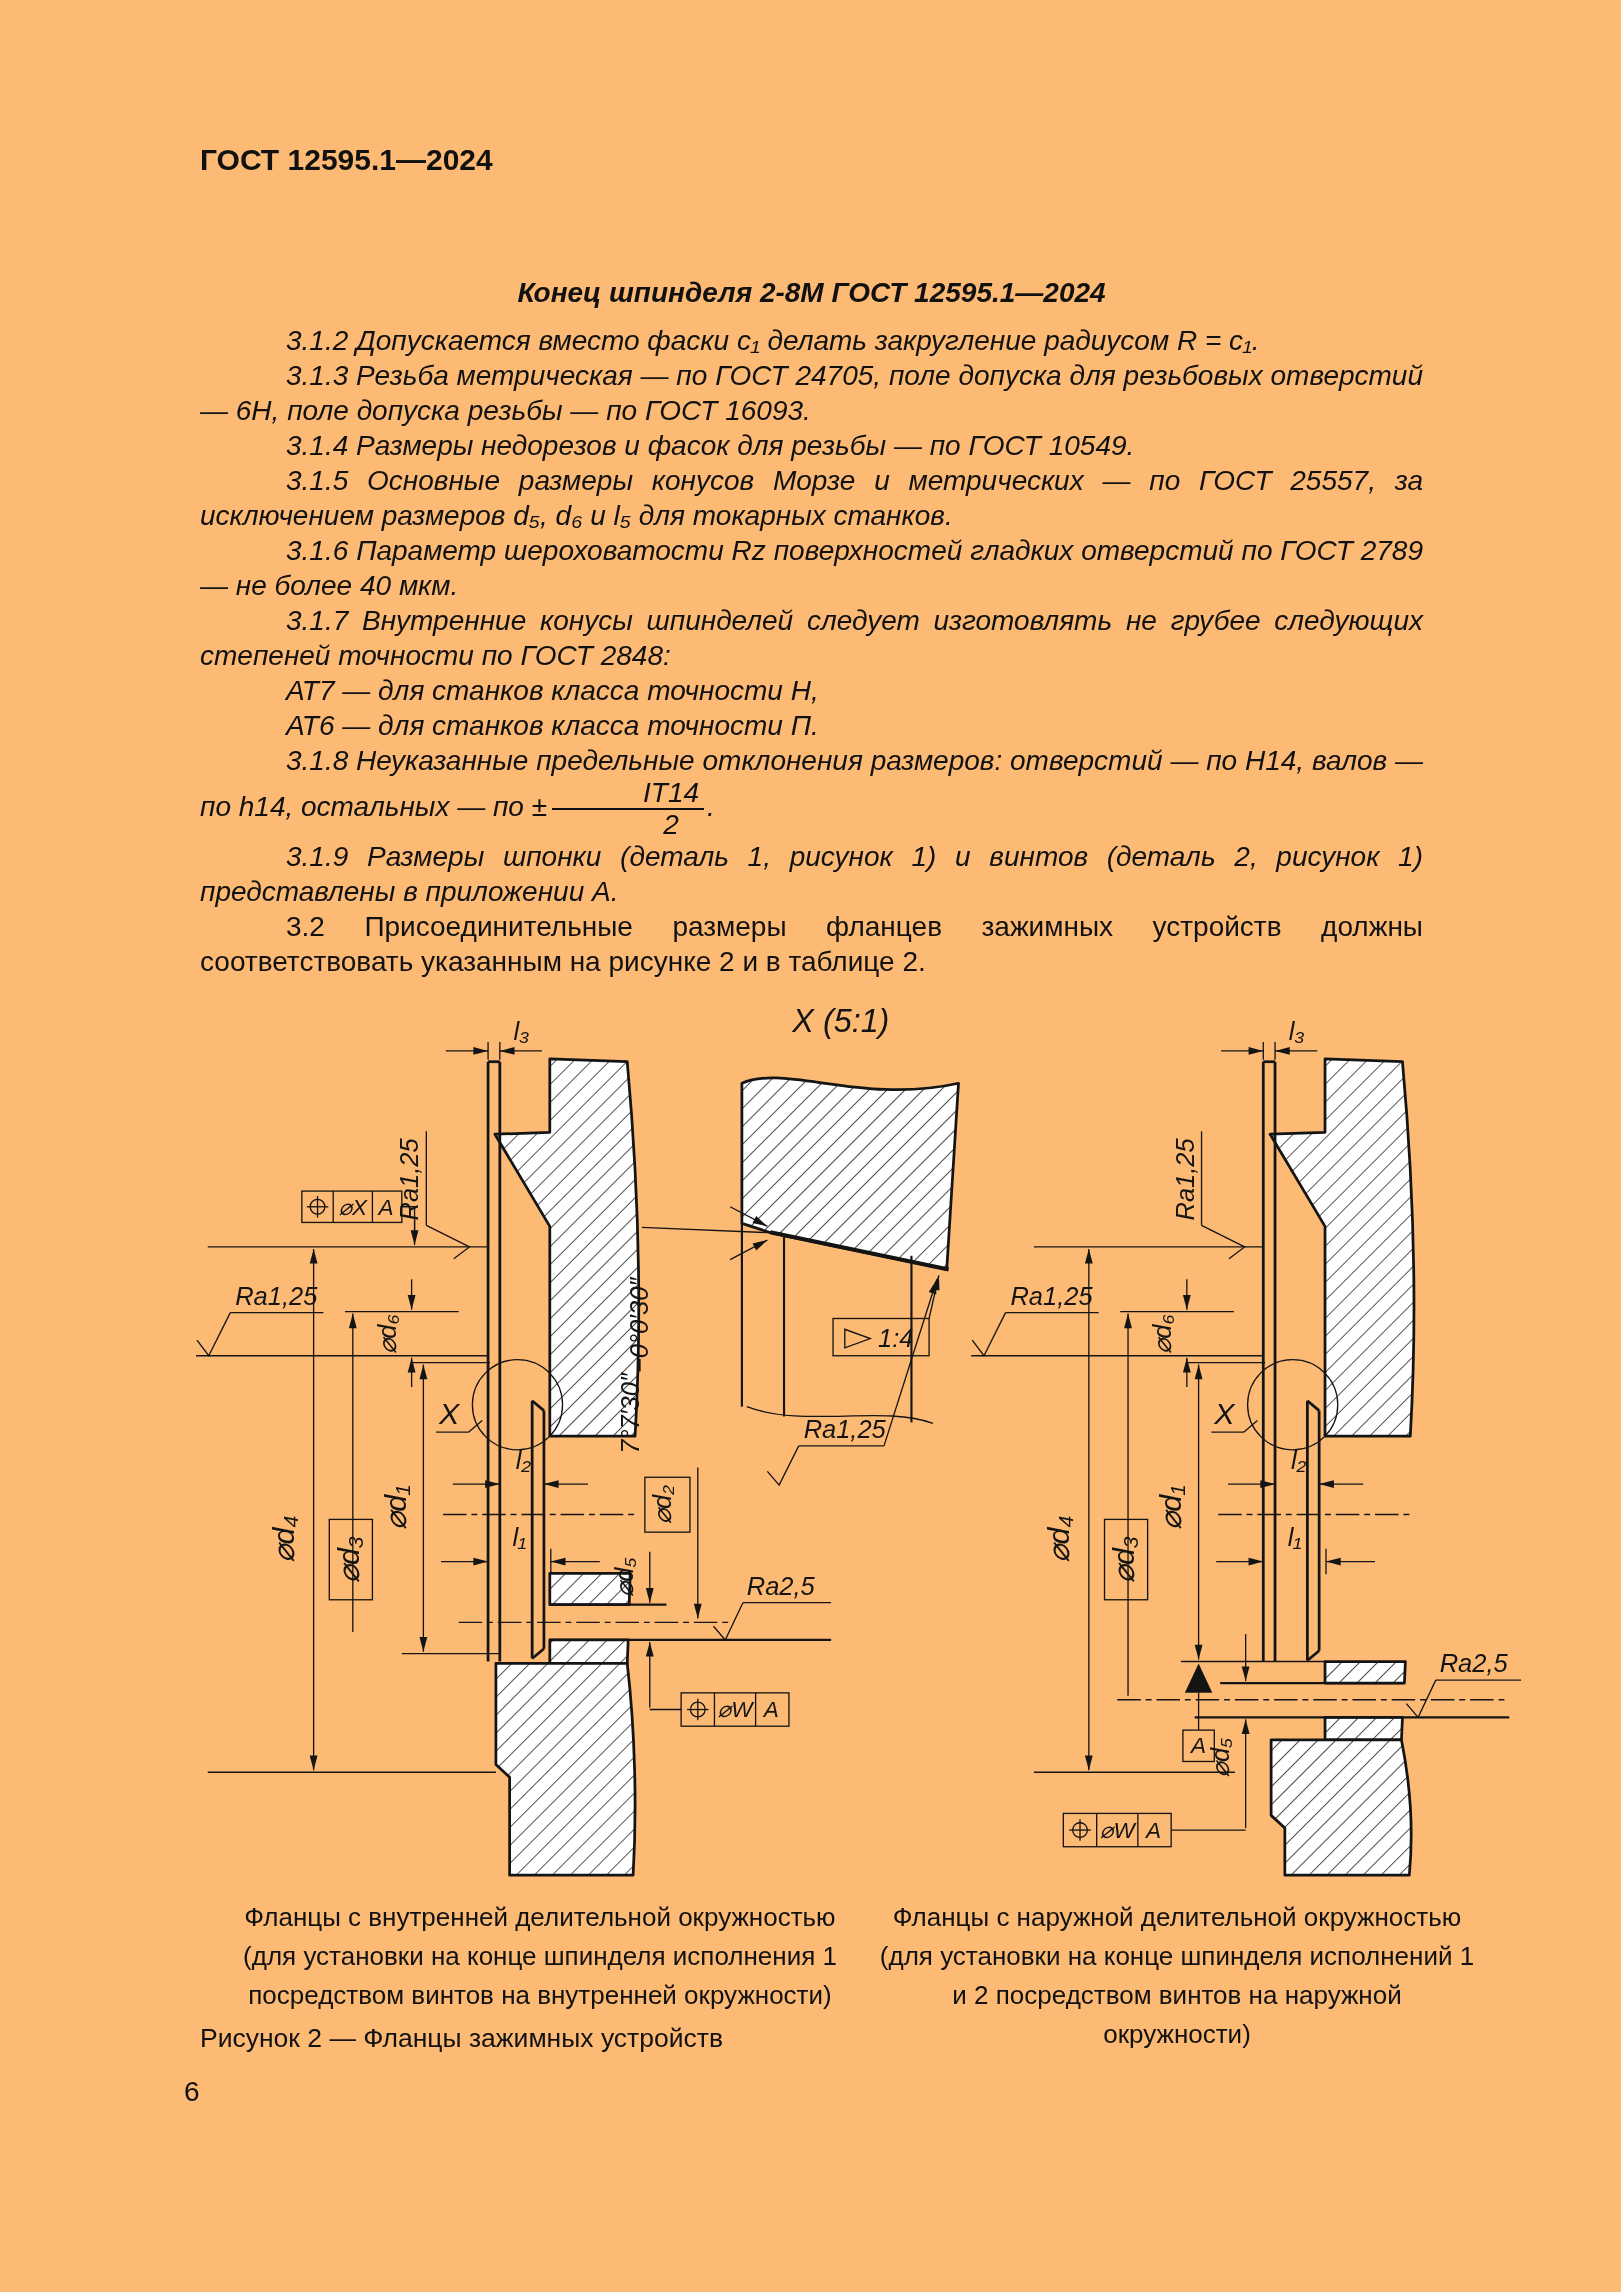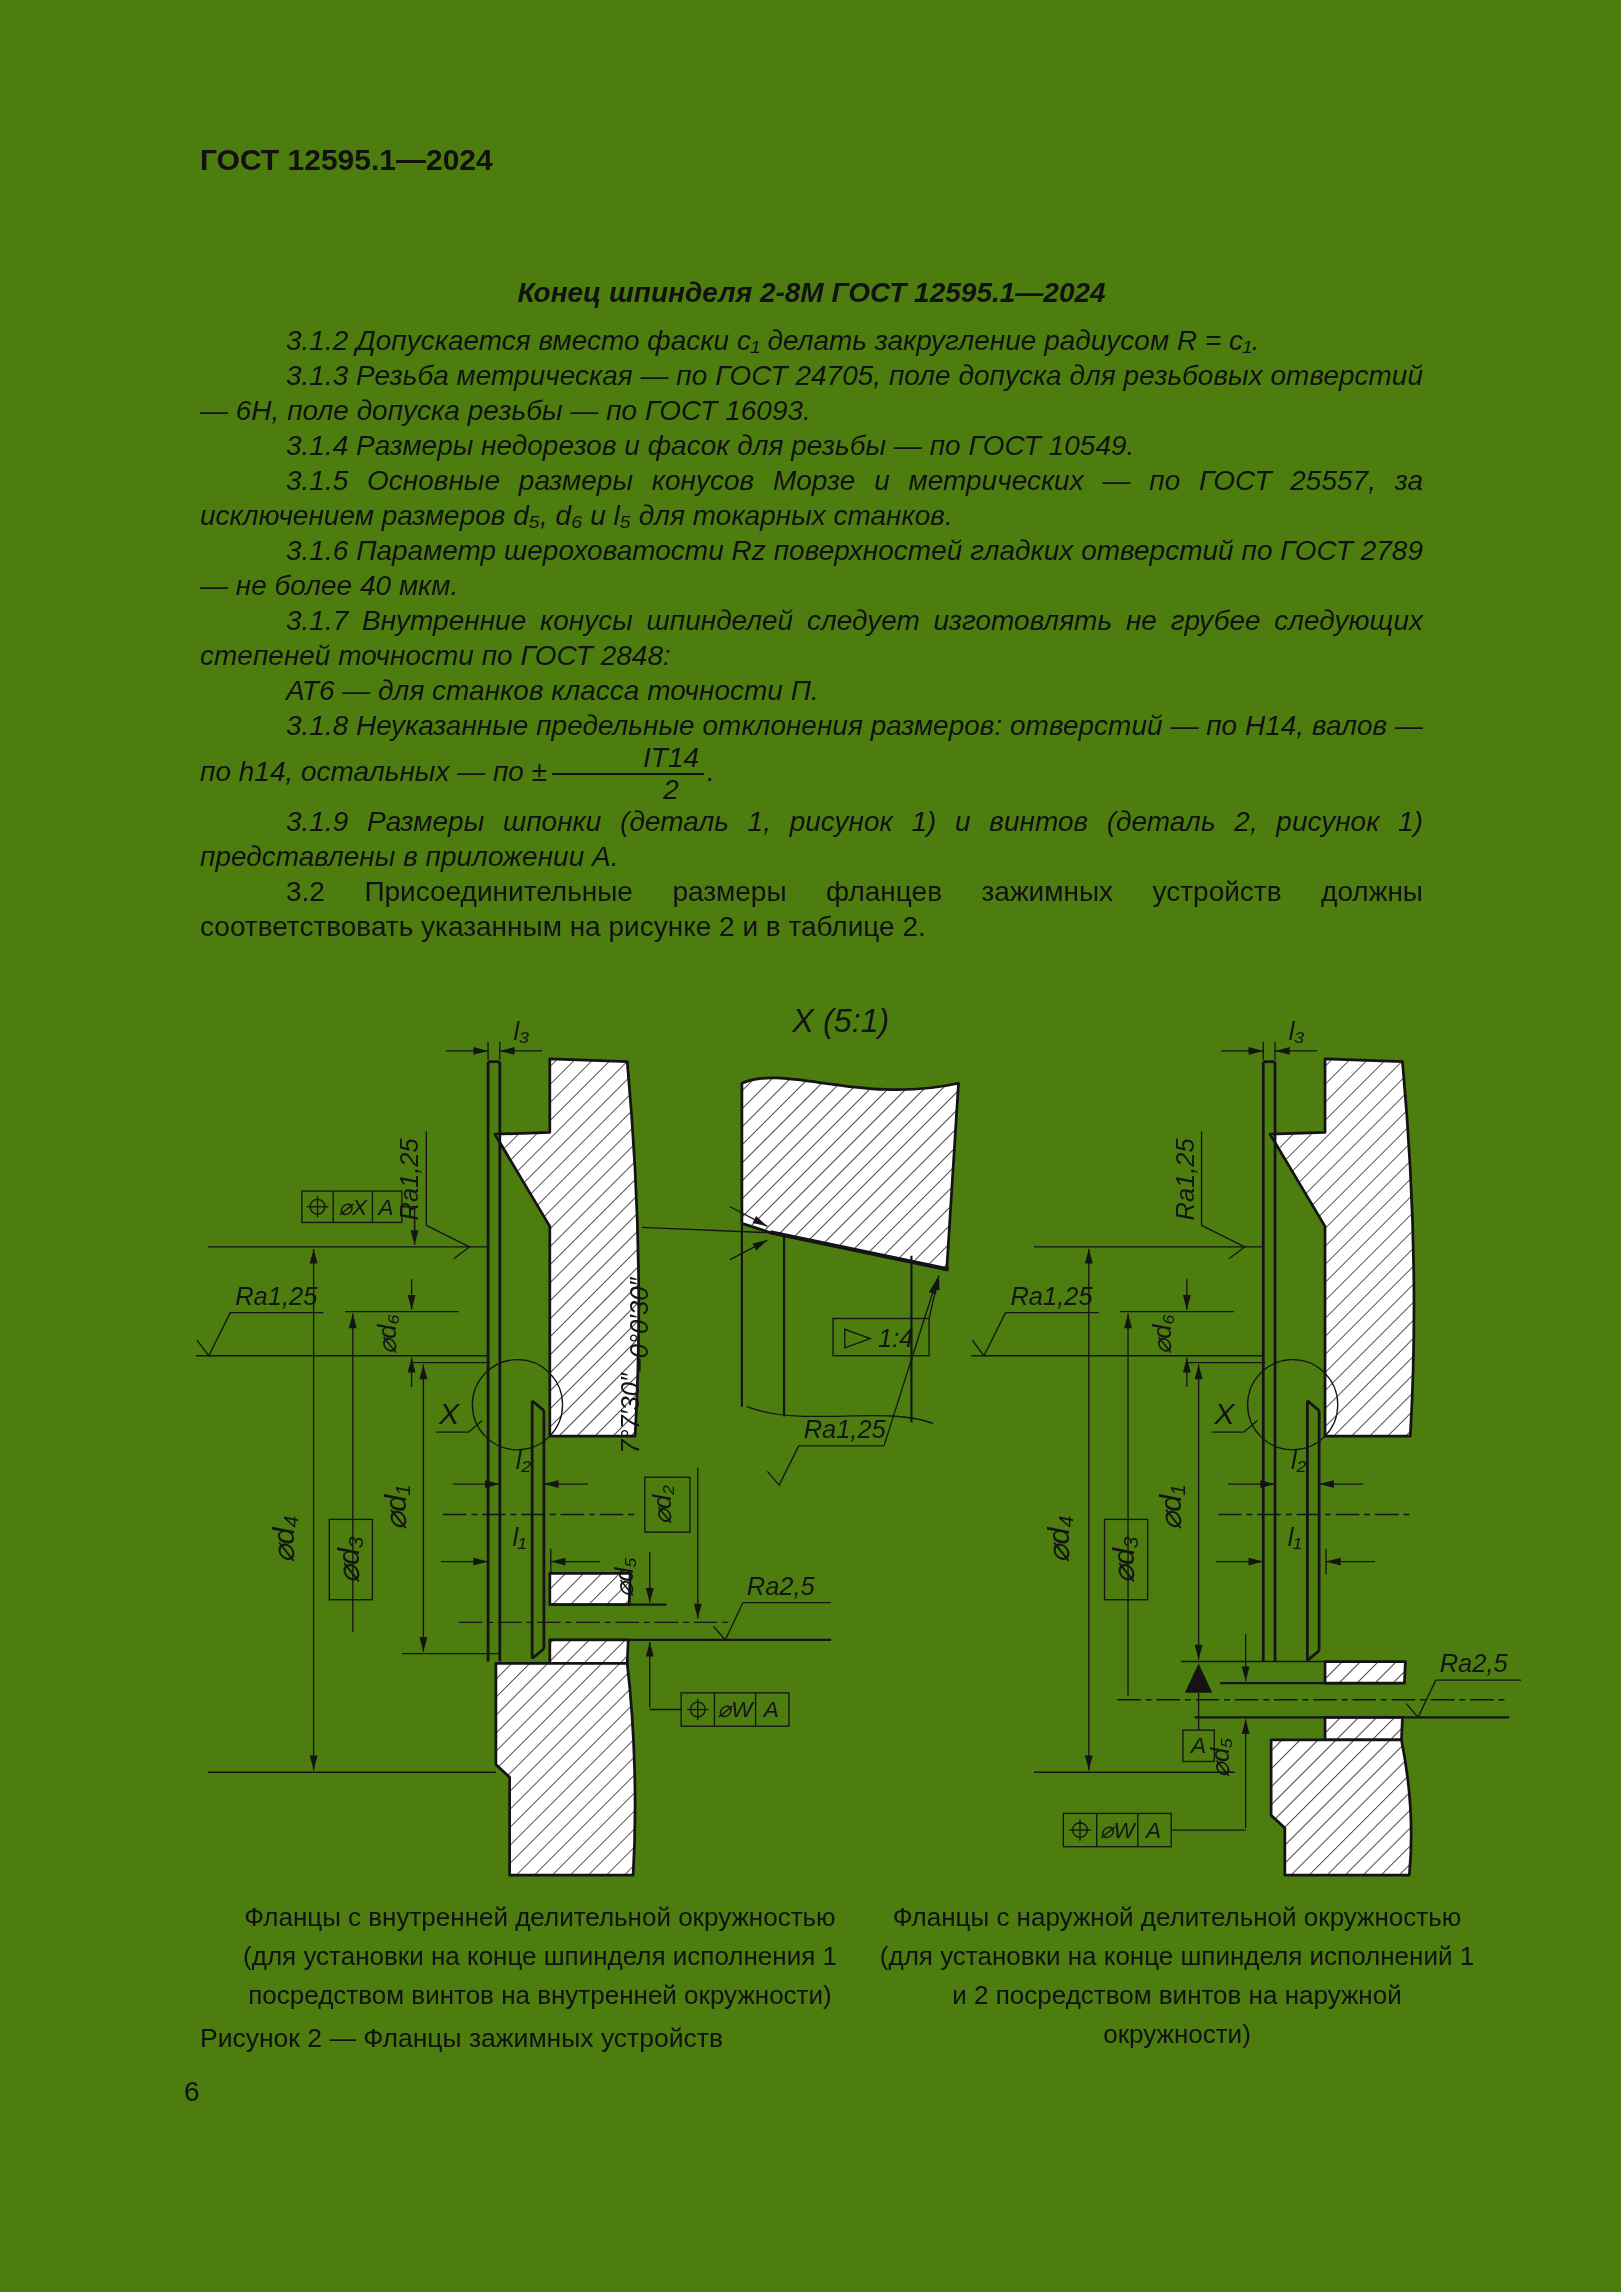--- a/index.html
+++ b/index.html
@@ -1,17 +1,17 @@
 <!DOCTYPE html>
 <html lang="ru"><head>
 <meta charset="utf-8">
 <style>
   html,body{margin:0;padding:0;background:#888;}
   .page{
-    position:relative;width:1621px;height:2293px;background:#4d7c0f;
+    position:relative;width:1621px;height:2293px;background:#fdba74;
     font-family:"Liberation Sans",sans-serif;color:#111;overflow:hidden;
   }
   .hdr{position:absolute;left:200px;top:143px;font-size:30px;font-weight:bold;}
   .intro1{position:absolute;left:267px;top:229px;font-size:28px;font-weight:bold;font-style:italic;}
   .intro2{position:absolute;left:200px;top:277px;width:1223px;text-align:center;font-size:28px;font-weight:bold;font-style:italic;}
   .body-text{position:absolute;left:200px;top:323px;width:1223px;font-size:28px;line-height:35px;text-align:justify;}
   .body-text p{margin:0;text-indent:86px;}
   .it{font-style:italic;}
   .frac{display:inline-block;text-align:center;vertical-align:middle;line-height:1.04;margin:0 3px;}
   .frac .num{display:block;border-bottom:2px solid #111;padding:0 4.9px 1px 4.9px;}
@@ -45,20 +45,21 @@
 
   <div class="intro2">Конец шпинделя 2-8М ГОСТ 12595.1—2024</div>
 
   <div class="body-text">
     <p class="it">3.1.2 Допускается вместо фаски c₁ делать закругление радиусом R = c₁.</p>
     <p class="it">3.1.3 Резьба метрическая — по ГОСТ 24705, поле допуска для резьбовых отверстий — 6H, поле допуска резьбы — по ГОСТ 16093.</p>
     <p class="it">3.1.4 Размеры недорезов и фасок для резьбы — по ГОСТ 10549.</p>
     <p class="it">3.1.5 Основные размеры конусов Морзе и метрических — по ГОСТ 25557, за исключением размеров d₅, d₆ и l₅ для токарных станков.</p>
     <p class="it">3.1.6 Параметр шероховатости Rz поверхностей гладких отверстий по ГОСТ 2789 — не более 40 мкм.</p>
     <p class="it">3.1.7 Внутренние конусы шпинделей следует изготовлять не грубее следующих степеней точности по ГОСТ 2848:</p>
+    <p class="it">АТ7 — для станков класса точности Н,</p>
     <p class="it">АТ6 — для станков класса точности П.</p>
     <p class="it"><span>3.1.8 Неуказанные предельные отклонения размеров: отверстий — по Н14, валов — по h14, остальных — по </span><span class="pm">±</span><span class="frac"><span class="num">IT14</span><span class="den">2</span></span><span>.</span></p>
     <p class="it">3.1.9 Размеры шпонки (деталь 1, рисунок 1) и винтов (деталь 2, рисунок 1) представлены в приложении А.</p>
     <p>3.2 Присоединительные размеры фланцев зажимных устройств должны соответствовать указанным на рисунке 2 и в таблице 2.</p>
   </div>
 
   <svg style="position:absolute;left:0;top:985px;" width="1621" height="912" viewBox="0 0 1654 930">
     <defs>
       <pattern id="hatch" patternUnits="userSpaceOnUse" width="13" height="13" patternTransform="rotate(45)">
         <rect width="13" height="13" fill="#ffffff"></rect>

